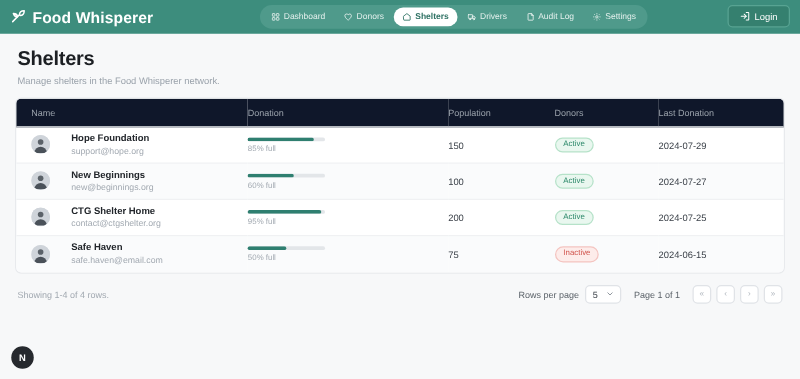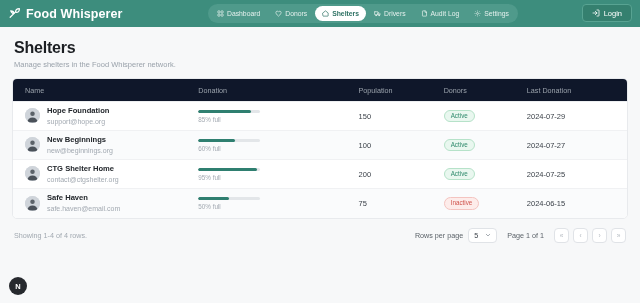--- a/index.html
+++ b/index.html
@@ -119,21 +119,21 @@
   .col-capacity { width: 160px; }
   .col-pop      { width: 85px; }
   .col-status   { width: 83px; }
   .col-date     { width: 100px; }
 
   tbody tr { border-bottom: 1px solid #f0f1f3; height: 29px; }
   tbody tr:nth-child(even) { background: #fafbfc; }
   tbody tr:last-child { border-bottom: none; }
   tbody td { font-size: 7.5px; color: #3a4048; vertical-align: middle; }
 
-  .cell-name { display: flex; align-items: center; gap: 7px; padding-left: 12px; }
+  .cell-name { display: flex; align-items: center; gap: 17px; padding-left: 12px; }
   .avatar {
     width: 15px; height: 15px; border-radius: 50%;
     background: #d7dbe0; flex: none;
     display: flex; align-items: center; justify-content: center;
     overflow: hidden;
   }
   .avatar svg { width: 15px; height: 15px; display: block; }
   .shelter-name { font-size: 7.6px; color: #22262b; font-weight: bold; line-height: 1.25; }
   .shelter-mail { font-size: 7px; color: #a2a9b1; line-height: 1.3; margin-top: 1px; }
 

